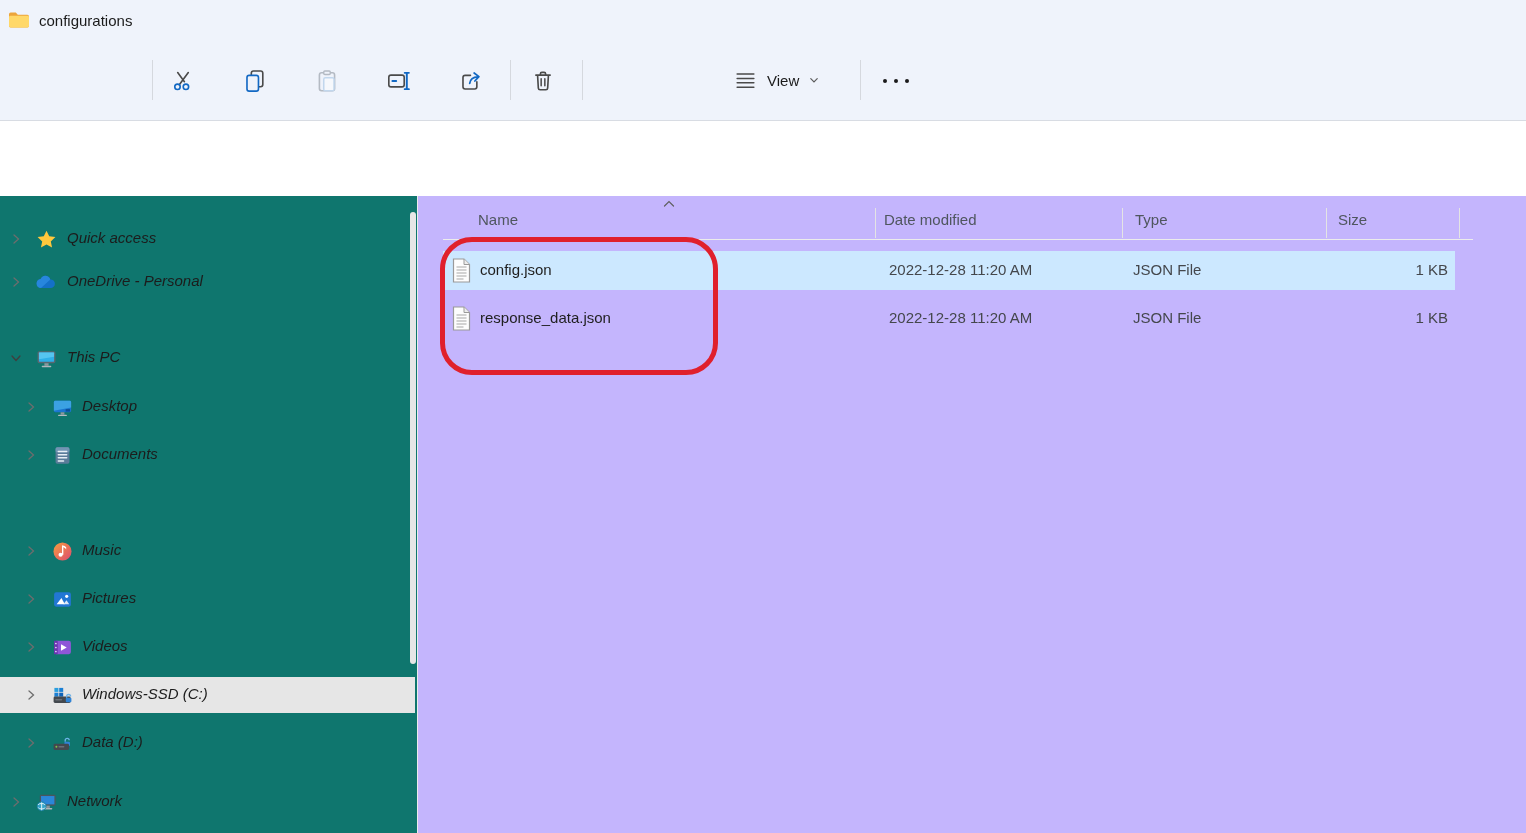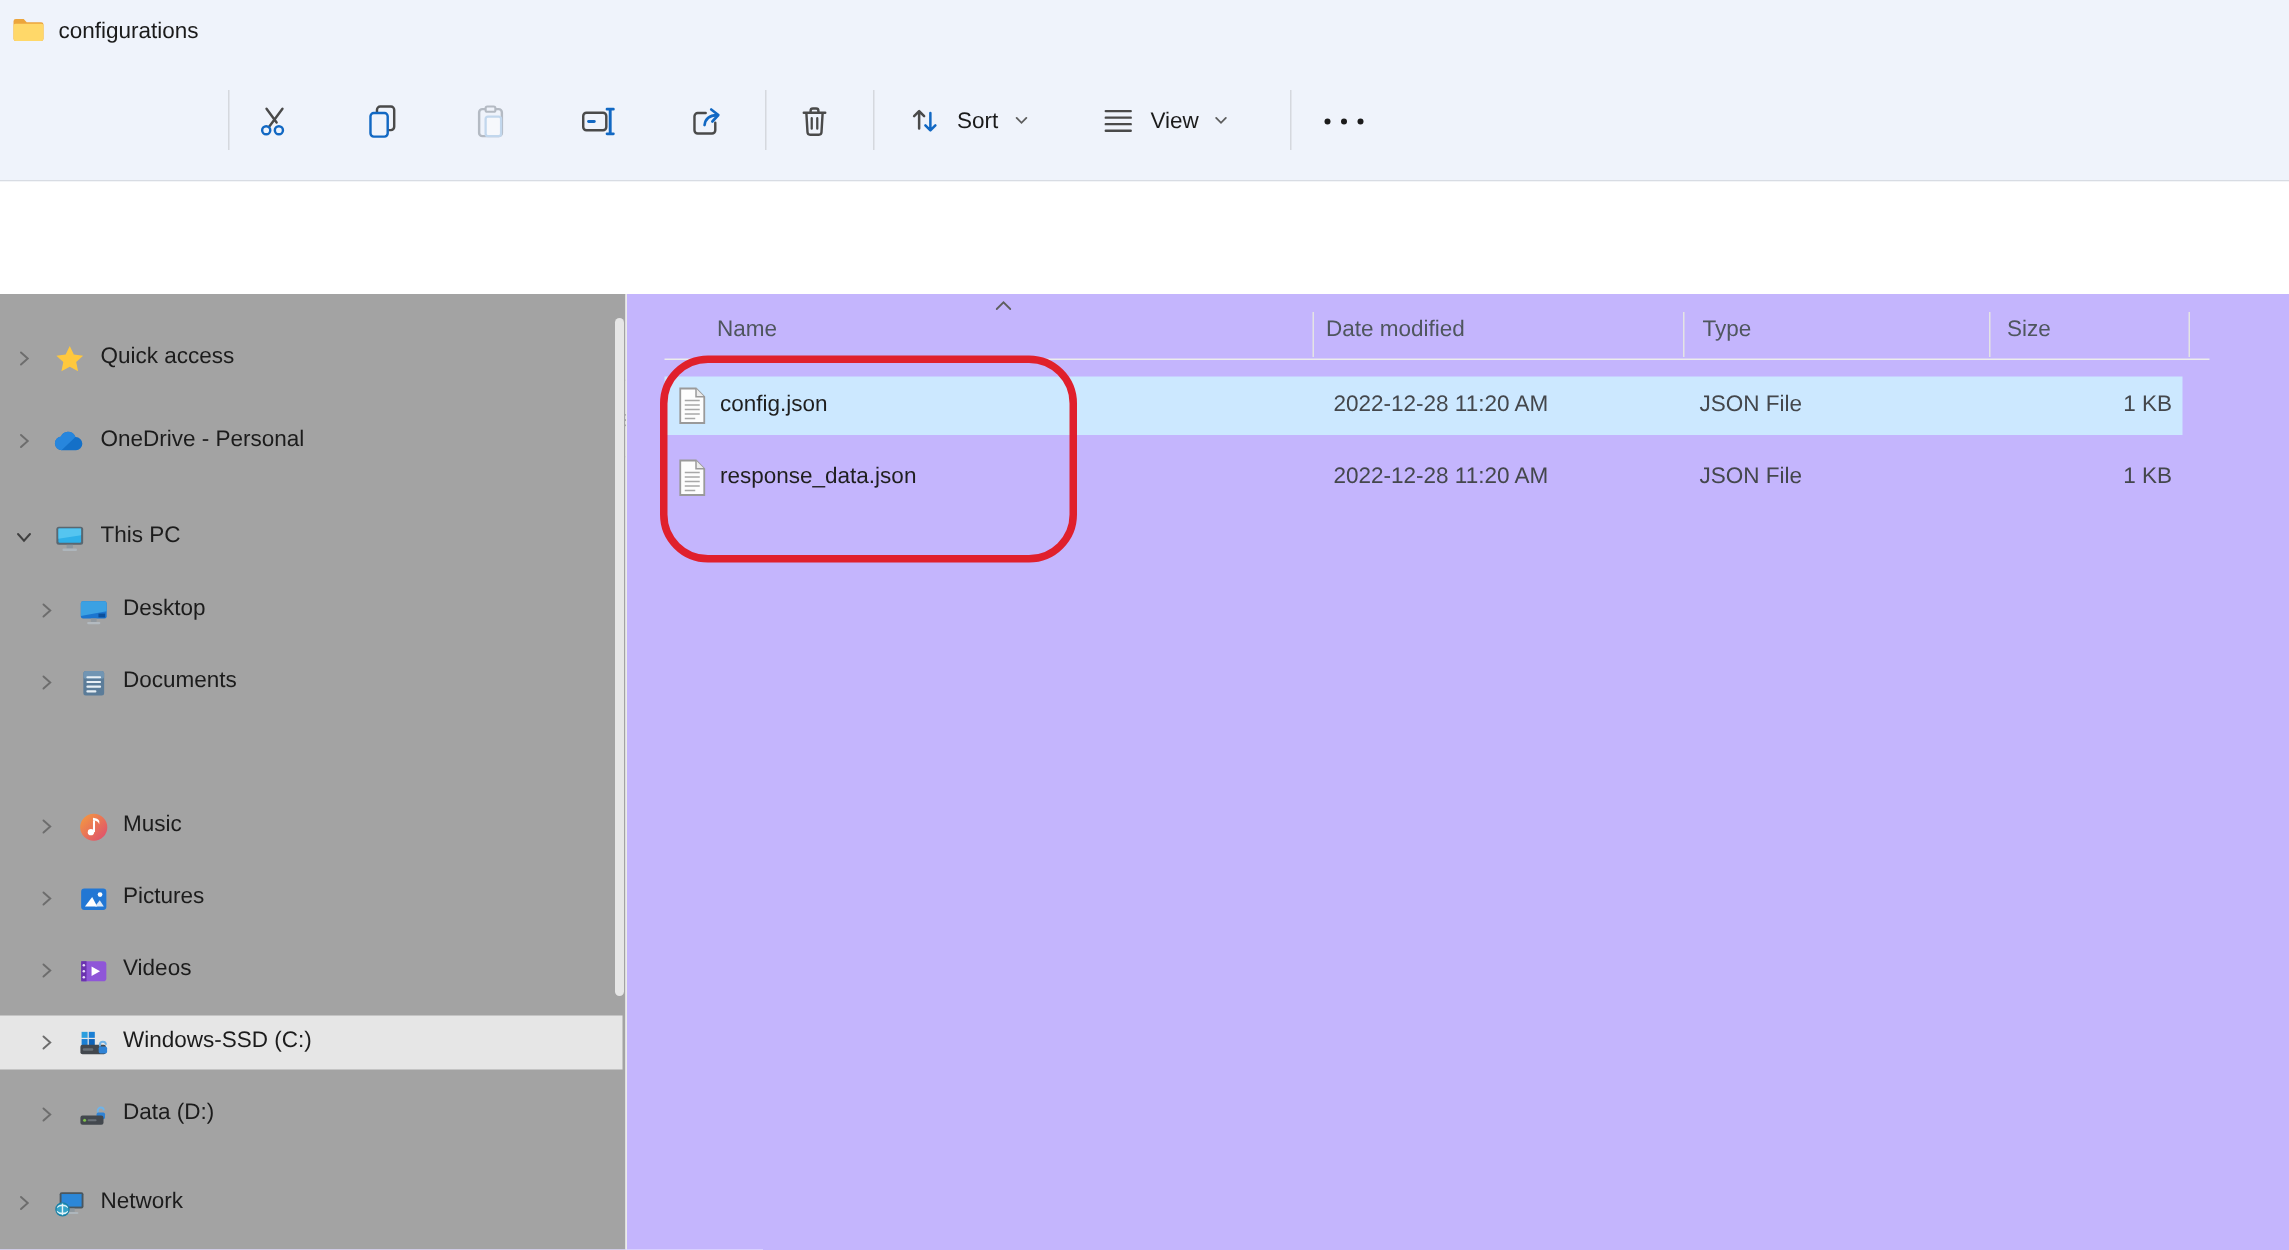--- a/index.html
+++ b/index.html
@@ -21,21 +21,21 @@
   .disabled{opacity:.45;}
   
   .addressrow{position:absolute;left:0;top:121px;width:1526px;height:75px;background:#ffffff;border-bottom:1px solid #e9e9e9;}
   .navicon{position:absolute;top:146px;}
   .addressbox{position:absolute;left:207px;top:132px;width:1330px;height:50px;background:#fff;border:1px solid #e1e1e1;border-radius:6px;display:flex;align-items:center;}
   .crumbs{display:flex;align-items:center;margin-left:14px;}
   .crumb{font-size:15px;color:#1b1b1b;padding:6px 11px;white-space:nowrap;}
   .csep{margin:0 1px;}
   .addr-chev{position:absolute;left:1480px;top:148px;}
   
-  .sidebar{position:absolute;left:0;top:196px;width:417px;height:637px;background:#a3a3a3;}
+  .sidebar{position:absolute;left:0;top:196px;width:417px;height:637px;background:#0f766e;font-style:italic;}
   .pane-divider{position:absolute;left:417px;top:196px;width:1px;height:637px;background:#ebebeb;}
   .sb-scrollbar{position:absolute;left:410px;top:16px;width:6px;height:452px;background:#e6e6e6;border-radius:3px;}
   .srow{position:absolute;left:0;width:415px;height:36px;}
   .srow .chev{position:absolute;top:12px;}
   .srow .sicon{position:absolute;top:8px;}
   .srow .slabel{position:absolute;top:8px;font-size:15px;color:#1c1c1c;white-space:nowrap;}
   .lv0 .chev{left:10px}.lv0 .sicon{left:36px}.lv0 .slabel{left:67px}
   .lv1 .chev{left:25px}.lv1 .sicon{left:52px}.lv1 .slabel{left:82px}
   .srow.sel{background:#e6e6e6;}
   
@@ -120,34 +120,20 @@
     <svg width="26" height="26" viewBox="0 0 24 24" fill="none">
       <path d="M5.4 6.6 h13.2" stroke="#4a4a4a" stroke-width="1.5" stroke-linecap="round"></path>
       <path d="M9.6 6.4 v-1 a1.4 1.4 0 0 1 1.4 -1.4 h2 a1.4 1.4 0 0 1 1.4 1.4 v1" stroke="#4a4a4a" stroke-width="1.5"></path>
       <path d="M7 6.8 l0.7 11.8 a1.6 1.6 0 0 0 1.6 1.5 h5.4 a1.6 1.6 0 0 0 1.6 -1.5 L17 6.8" stroke="#4a4a4a" stroke-width="1.5"></path>
       <path d="M10.3 10 v6.4 M13.7 10 v6.4" stroke="#4a4a4a" stroke-width="1.4" stroke-linecap="round"></path>
     </svg>
   </div>
 
   <div class="tdiv" style="left:582px;"></div>
 
-  <div class="tbtn" style="left:604px;">
-    <span>
-      <svg width="25" height="25" viewBox="0 0 24 24" fill="none">
-        <path d="M8.4 17 V6 M5.2 9.1 L8.4 5.8 L11.6 9.1" stroke="#4a4a4a" stroke-width="1.6" stroke-linecap="round" stroke-linejoin="round"></path>
-        <path d="M15.6 7 V18 M12.4 14.9 L15.6 18.2 L18.8 14.9" stroke="#1268c3" stroke-width="1.6" stroke-linecap="round" stroke-linejoin="round"></path>
-      </svg>
-    </span>
-    <span class="lbl">Sort</span>
-    <span>
-      <svg width="12" height="12" viewBox="0 0 13 13" fill="none">
-          <path d="M3 5 l3.5 3.5 3.5 -3.5" stroke="#5c5c5c" stroke-width="1.3" stroke-linecap="round"></path>
-        </svg>
-    </span>
-  </div>
 
   <div class="tbtn" style="left:733px;">
     <span>
       <svg width="25" height="25" viewBox="0 0 24 24" fill="none">
         <path d="M4 5.8 h16 M4 10 h16 M4 14.2 h16 M4 18.4 h16" stroke="#4a4a4a" stroke-width="1.5" stroke-linecap="round"></path>
       </svg>
     </span>
     <span class="lbl">View</span>
     <span>
       <svg width="12" height="12" viewBox="0 0 13 13" fill="none">
@@ -250,21 +236,21 @@
         </svg>
       </span>
     <span class="sicon">
       <svg width="21" height="21" viewBox="0 0 20 20">
           <path d="M10 1.6 l2.6 5.4 5.9 0.7 -4.4 4.1 1.2 5.8 -5.3 -2.9 -5.3 2.9 1.2 -5.8 -4.4 -4.1 5.9 -0.7 Z" fill="#ffc83d"></path>
         </svg>
     </span>
     <span class="slabel">Quick access</span>
   </div>
 
-  <div class="srow lv0" style="top:80px;padding-left:44px;">
+  <div class="srow lv0" style="top:68px;padding-left:44px;">
     <span class="chev">
         <svg width="12" height="12" viewBox="0 0 12 12" fill="none">
           <path d="M4 2 l4.5 4 -4.5 4" stroke="#6d6d6d" stroke-width="1.3" stroke-linecap="round"></path>
         </svg>
       </span>
     <span class="sicon" style="top:11px;">
       <svg width="22" height="14" viewBox="0 0 22 14">
         <path d="M9.2 0.8 a5.4 5.4 0 0 1 5.1 3.6 a4.4 4.4 0 0 1 4.6 4.4 a4.3 4.3 0 0 1 -4.3 4.3 H5.2 A4.6 4.6 0 0 1 0.6 8.5 A4.6 4.6 0 0 1 4.6 4 A5.4 5.4 0 0 1 9.2 0.8 Z" fill="#1470c8"></path>
         <path d="M9.2 0.8 a5.4 5.4 0 0 1 5.1 3.6 L5 13.1 A4.6 4.6 0 0 1 0.6 8.5 A4.6 4.6 0 0 1 4.6 4 A5.4 5.4 0 0 1 9.2 0.8 Z" fill="#2a8ae0" opacity="0.85"></path>
       </svg>

